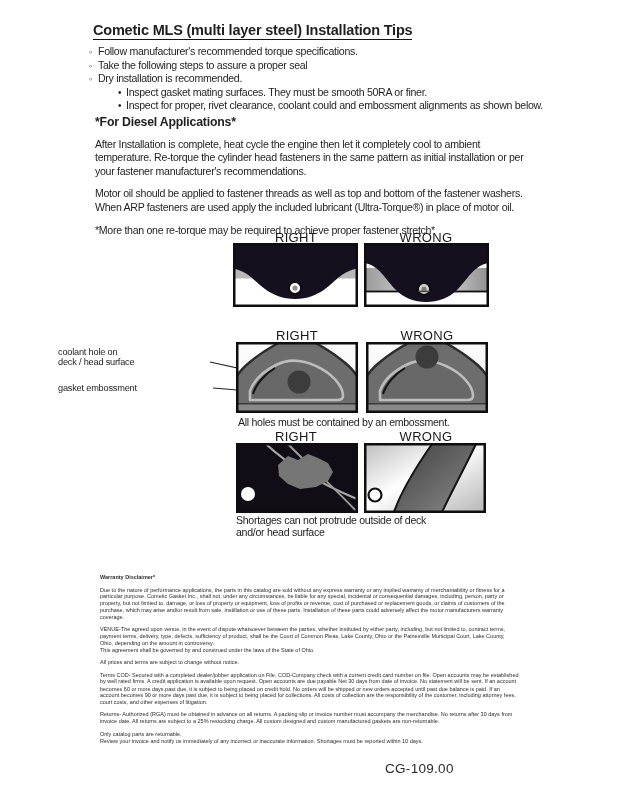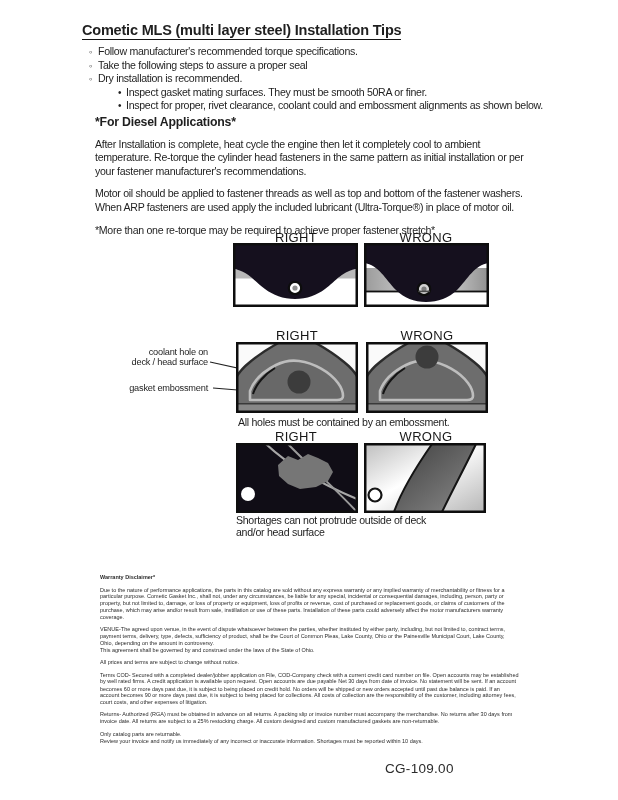--- a/index.html
+++ b/index.html
@@ -1,38 +1,38 @@
 <!DOCTYPE html>
 <html><head>
 <meta charset="utf-8">
 <style>
   html,body{margin:0;padding:0;background:#fff;}
   .page{position:relative;width:618px;height:800px;background:#ffffff;overflow:hidden;
         font-family:"Liberation Sans", sans-serif;color:#1f1f1f;}
   .abs{position:absolute;}
 
   
-  .title{left:82px;top:22px;font-size:14.5px;font-weight:bold;letter-spacing:-0.2px;
+  .title{left:93px;top:22px;font-size:14.5px;font-weight:bold;letter-spacing:-0.2px;
          border-bottom:1.6px solid #141414;padding-bottom:1px;}
   .bullets{left:89px;top:45px;width:478px;font-size:10.6px;letter-spacing:-0.3px;line-height:13.5px;}
   .b-row{display:flex;align-items:flex-end;}
   .b-row::before{content:"\25E6";width:9px;flex:0 0 9px;font-size:9.5px;line-height:13.5px;color:#1f1f1f;}
   .sb-row{display:flex;margin-left:29px;}
   .sb-row::before{content:"\2022";width:8px;flex:0 0 8px;font-size:10px;line-height:13.5px;color:#1f1f1f;}
 
   
   .diesel{left:95px;top:116px;width:438px;font-size:10.6px;letter-spacing:-0.3px;line-height:13.6px;}
   .diesel-h{font-size:12.3px;font-weight:bold;letter-spacing:-0.2px;margin:0 0 8px 0;}
   .diesel p{margin:0 0 9px 0;}
 
   
   .rw-label{font-size:13px;letter-spacing:0.3px;transform:translateX(-50%);color:#181818;}
   .caption{font-size:10.6px;letter-spacing:-0.3px;color:#1d1d1d;}
   .caption2l{line-height:11.6px;}
-  .callout{left:58px;width:150px;text-align:right;font-size:9.2px;letter-spacing:-0.2px;
+  .callout{left:58px;width:150px;font-size:9.2px;letter-spacing:-0.2px;
            line-height:10.4px;color:#1d1d1d;}
   svg{display:block;}
 
   
   .legal{left:100px;top:574px;width:762px;transform:scale(0.55);transform-origin:0 0;
          font-size:10px;line-height:12.2px;color:#2b2b2b;}
   .legal-h{font-weight:bold;margin:0 0 11px 0;}
   .legal p{margin:0 0 11px 0;}
   .legal p.tight{margin:0;}
 

